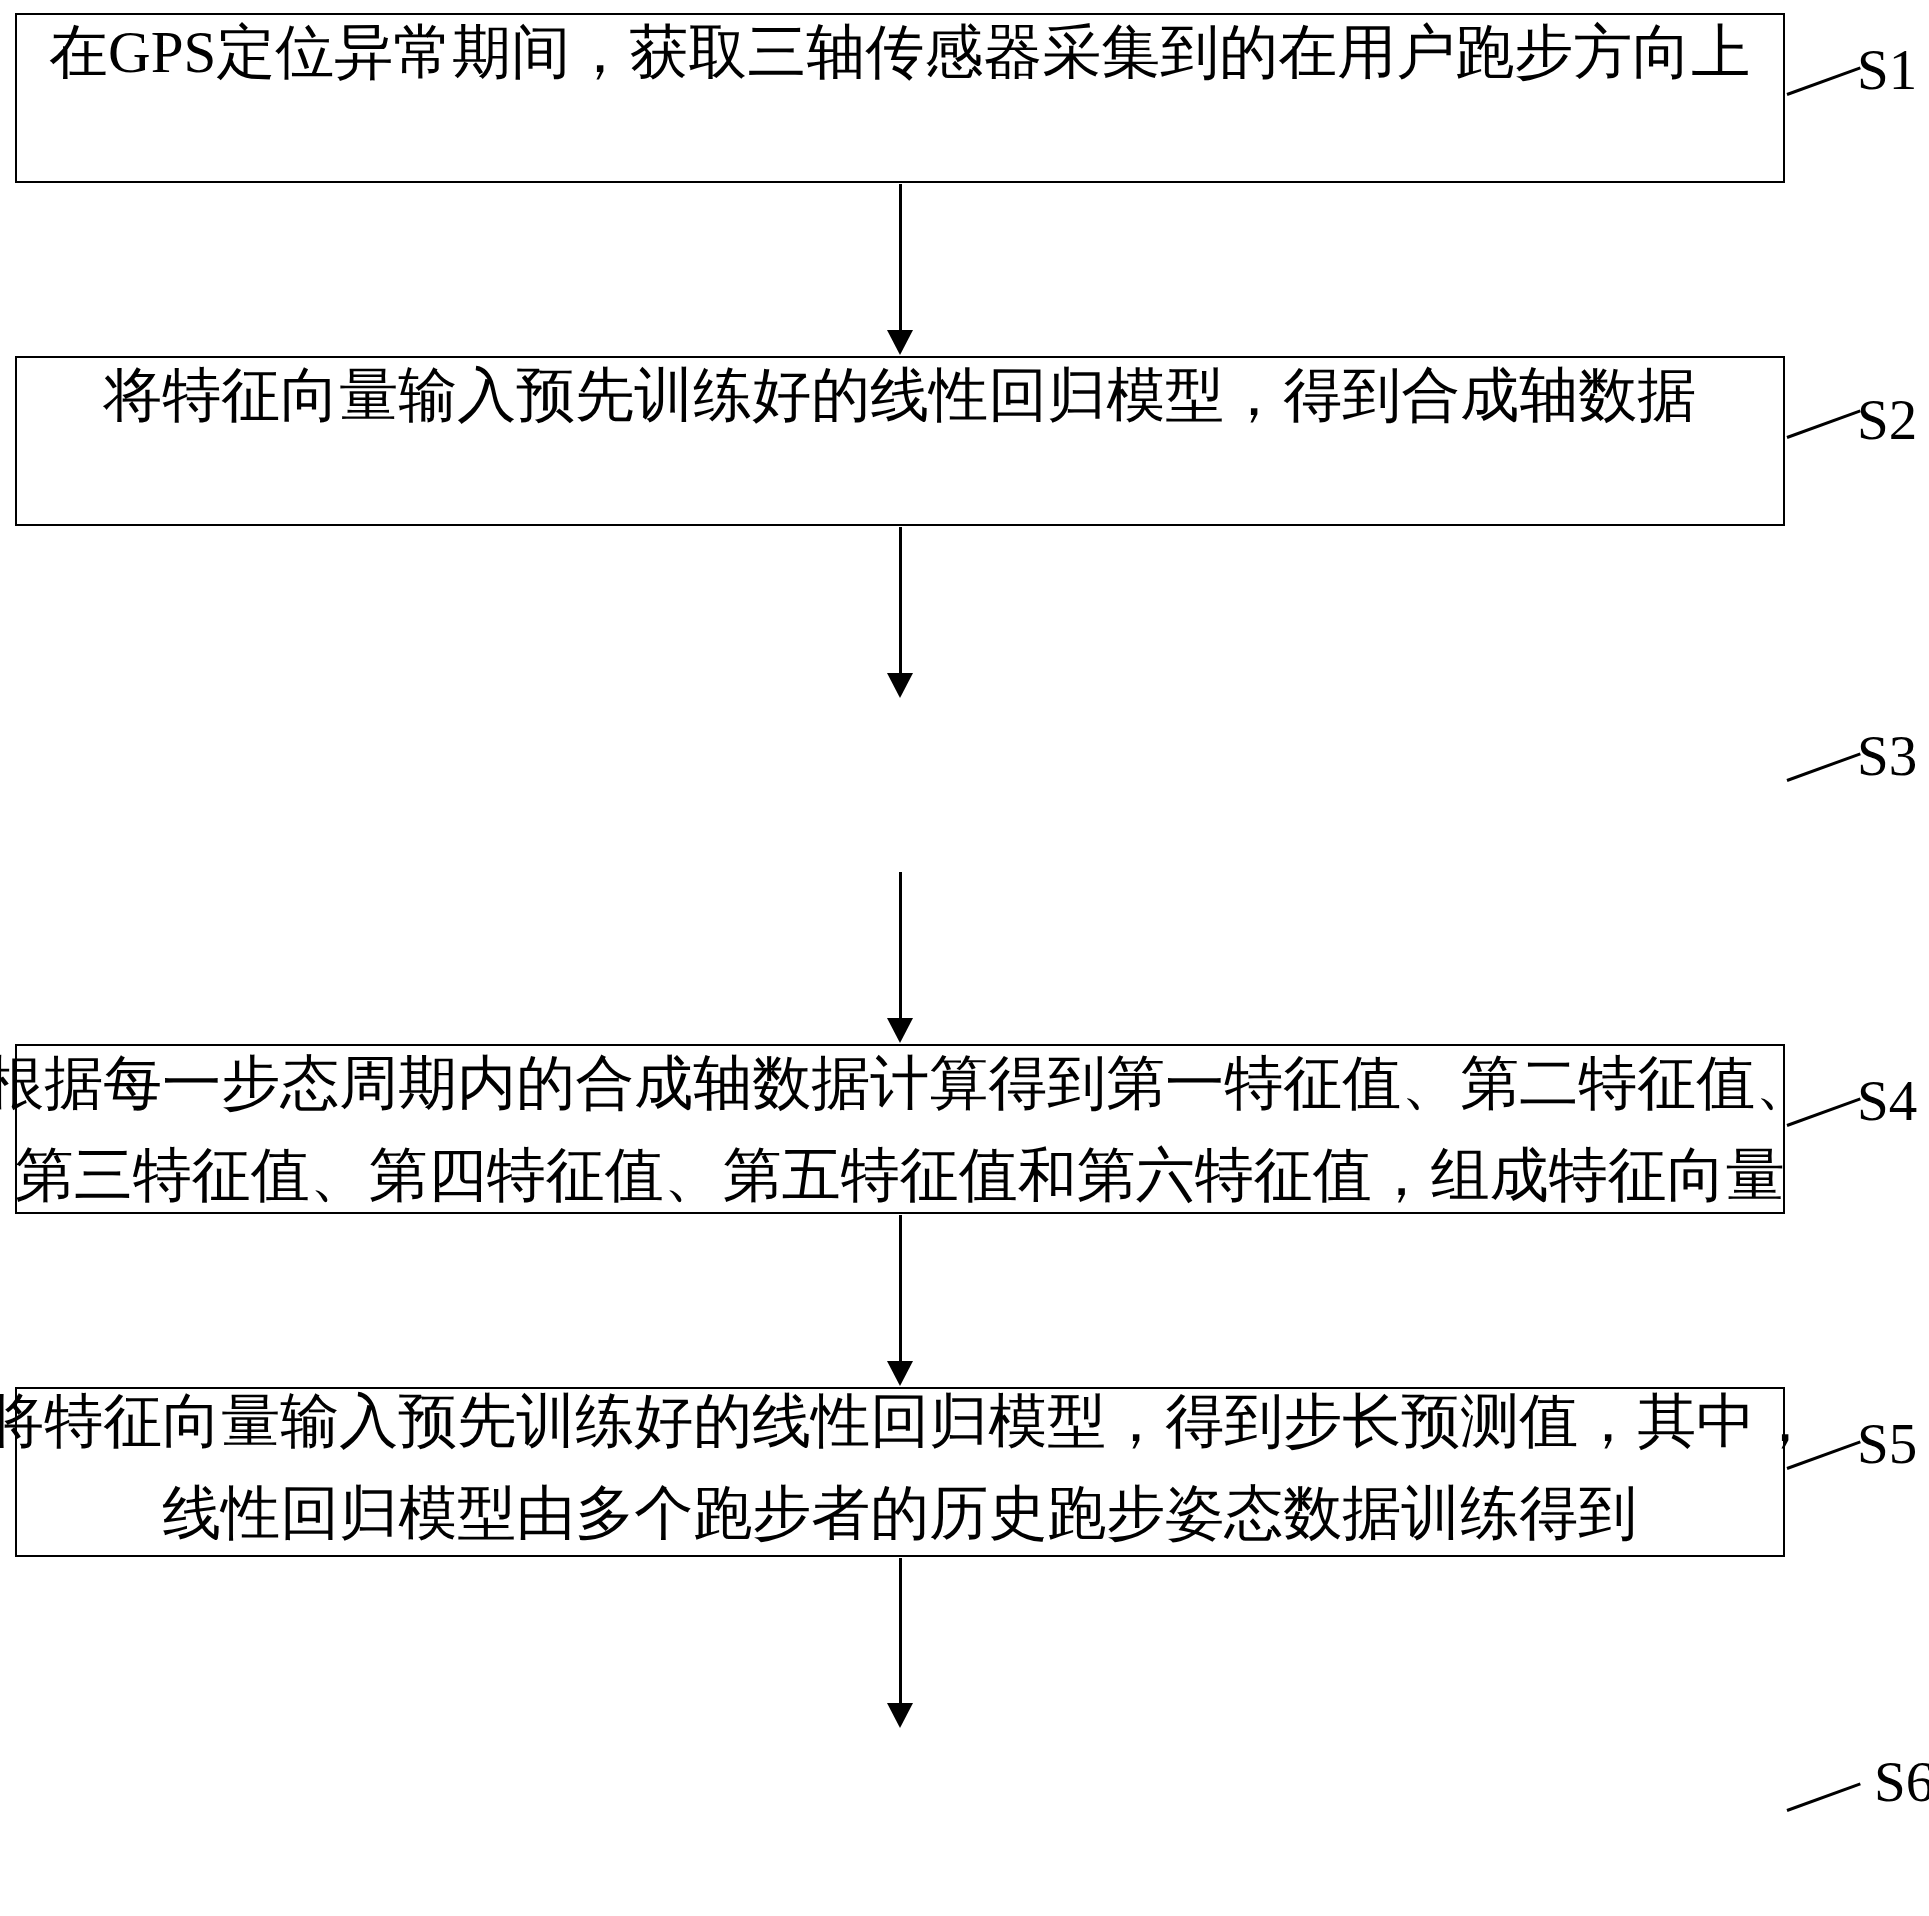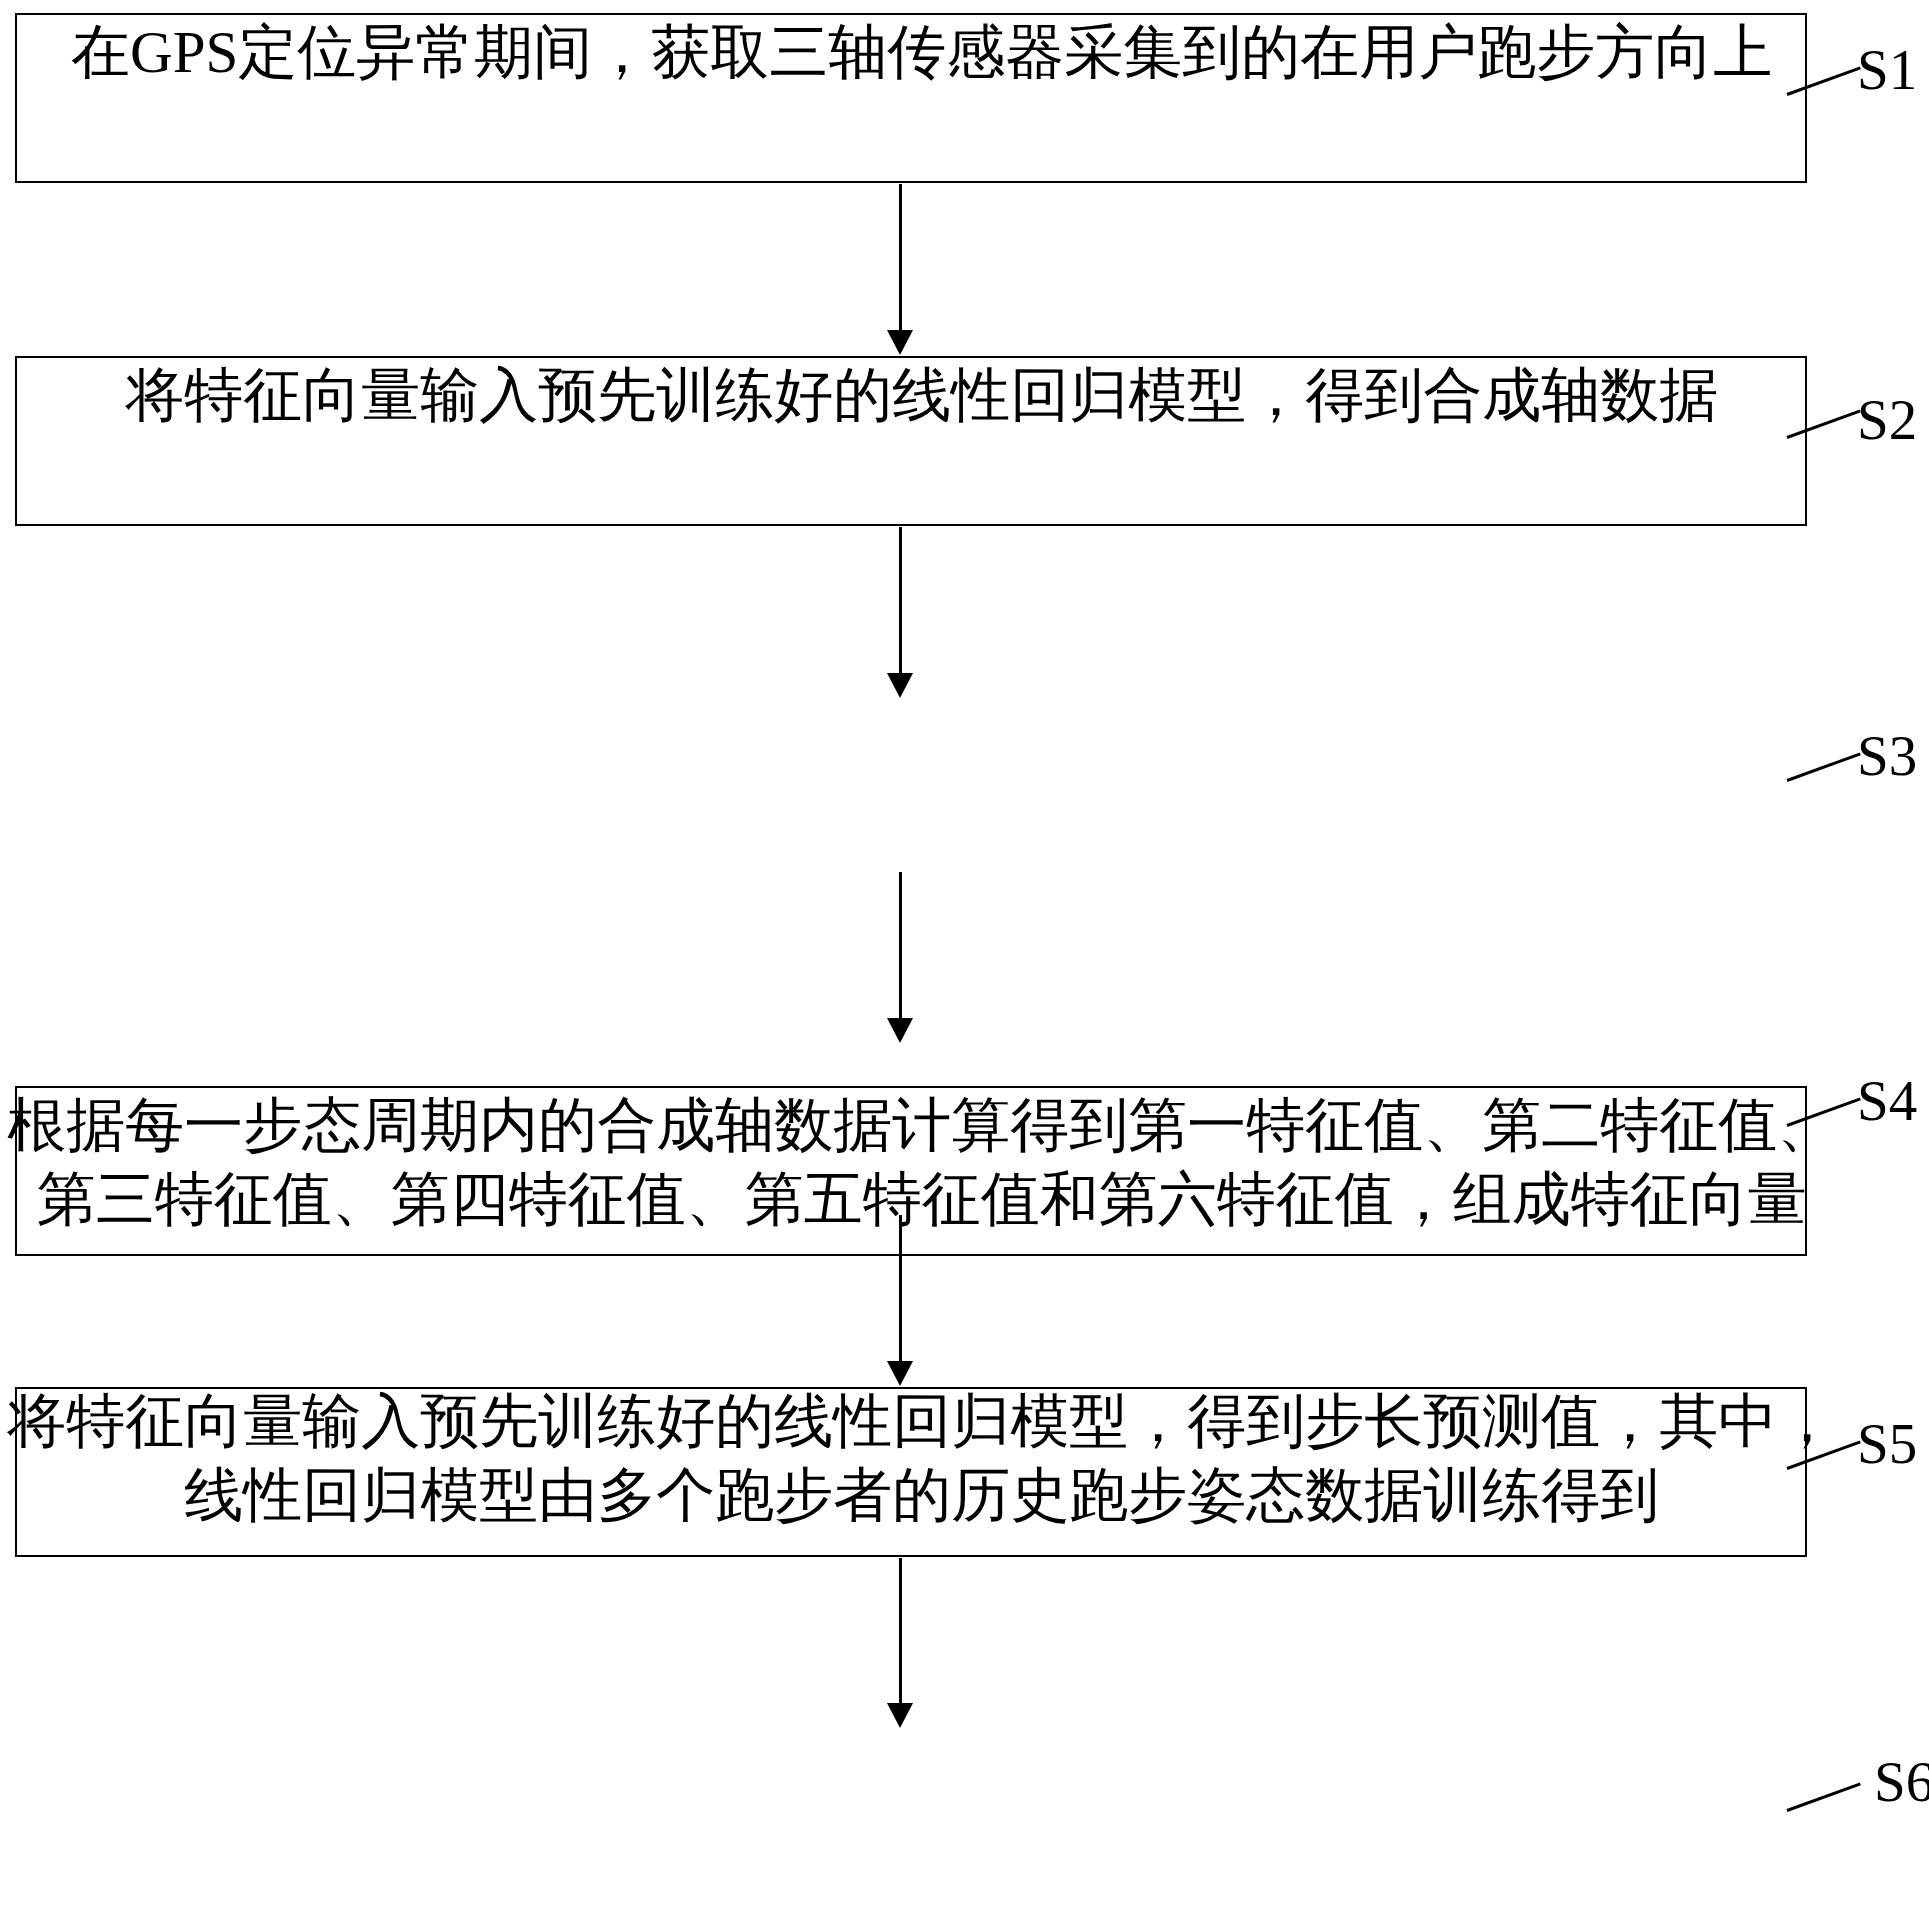--- a/index.html
+++ b/index.html
@@ -17,36 +17,35 @@
     overflow: hidden;
   }
   .flowbox {
     position: absolute;
     left: 14.7px;
     width: 1766px;
     border: 2.9px solid #000000;
     background: #ffffff;
     display: flex;
     flex-direction: column;
-    justify-content: flex-start;
+    justify-content: space-between;
     align-items: center;
     text-align: center;
-    padding-left: 22px;
   }
   .flowbox .ln {
     display: block;
     white-space: nowrap;
     font-size: 59px;
     line-height: 74px;
     letter-spacing: 0;
   }
   .b1 { top: 12.7px;   height: 166px; }
   .b2 { top: 356px;  height: 166px; }
   .b3 { top: 699px;  height: 168px; }
-  .b4 { top: 1086px; height: 166px; }
+  .b4 { top: 1044px; height: 166px; }
   .b5 { top: 1387px; height: 166px; font-family: Liberation Mono, monospace; }
   .b6 { top: 1729px; height: 167px; }
 
   .astem {
     position: absolute;
     left: 899px;
     width: 2.9px;
     background: #000000;
   }
   .s1 { top: 184px;  height: 152px; }

